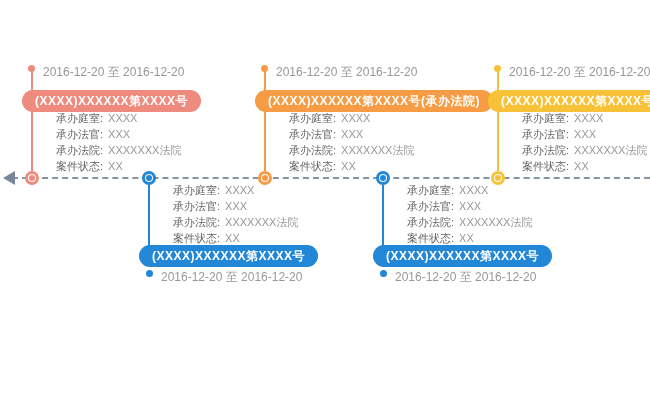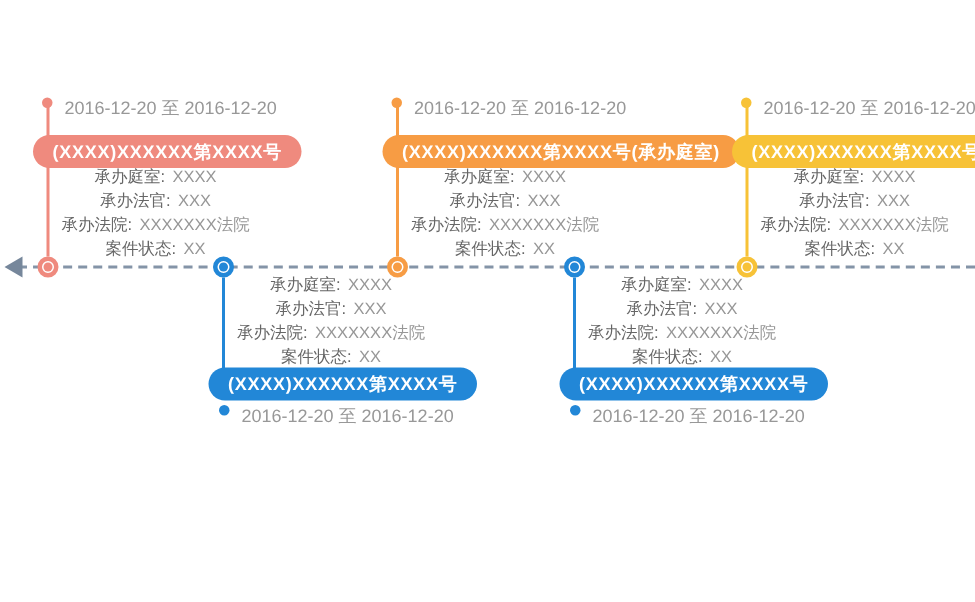--- a/index.html
+++ b/index.html
@@ -36,21 +36,21 @@
   .item.above .date{top:65px;left:-4px;}
   .item.below .date{top:270px;left:-3px;}
   .date-dot{width:7px;height:7px;border-radius:50%;background:var(--c);margin-right:8px;flex:none;}
   .pill{
     position:absolute;left:-10px;height:22px;line-height:22px;border-radius:11px;
     padding:0 13px;background:var(--c);color:#fff;font-size:12px;font-weight:bold;
     white-space:nowrap;z-index:2;cursor:pointer;letter-spacing:0.5px;
   }
   .item.above .pill{top:90px;}
   .item.below .pill{top:245px;}
-  .fields{position:absolute;left:9px;white-space:nowrap;z-index:2;text-align:center;}
+  .fields{position:absolute;left:24px;white-space:nowrap;z-index:2;}
   .item.above .fields{top:110px;}
   .item.below .fields{top:182px;}
   .row{font-size:11px;line-height:16px;}
   .lbl{color:#666666;margin-right:5px;}
   .val{color:#979797;}
 </style>
 </head>
 <body>
 
 <div class="stage">
@@ -93,21 +93,21 @@
   </div>
       <div class="item above" style="left: 265px; --c: #f79c44;">
     <div class="vline"></div>
     <div class="marker">
       <span class="marker-dot"></span>
     </div>
     <div class="date">
       <span class="date-dot"></span>
       <span class="date-text">2016-12-20 至 2016-12-20</span>
     </div>
-    <div class="pill">(XXXX)XXXXXX第XXXX号(承办庭室)</div>
+    <div class="pill">(XXXX)XXXXXX第XXXX号(承办法院)</div>
     <div class="fields">
           <div class="row"><span class="lbl">承办庭室:</span><span class="val">XXXX</span></div>
           <div class="row"><span class="lbl">承办法官:</span><span class="val">XXX</span></div>
           <div class="row"><span class="lbl">承办法院:</span><span class="val">XXXXXXX法院</span></div>
           <div class="row"><span class="lbl">案件状态:</span><span class="val">XX</span></div>
         </div>
   </div>
       <div class="item below" style="left: 383px; --c: #2287d7;">
     <div class="vline"></div>
     <div class="marker">

